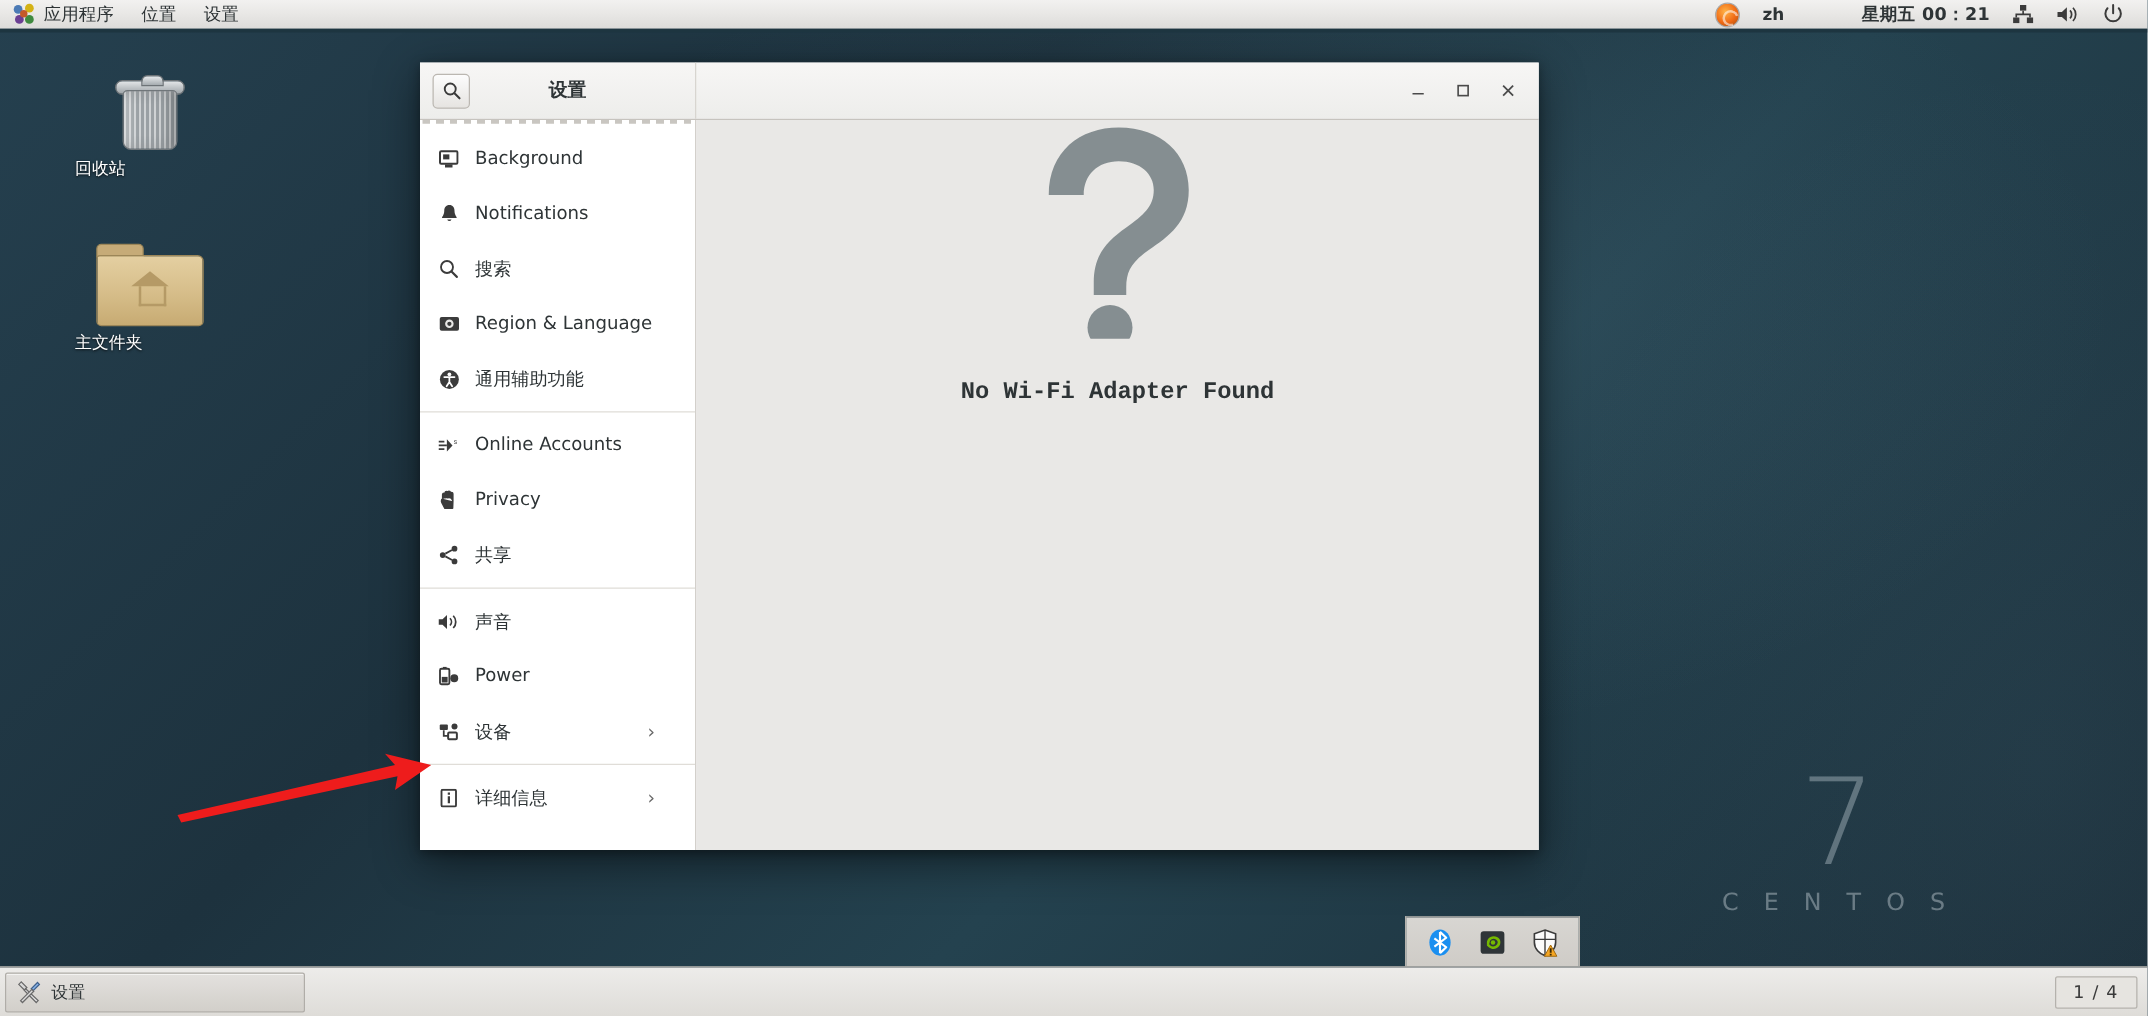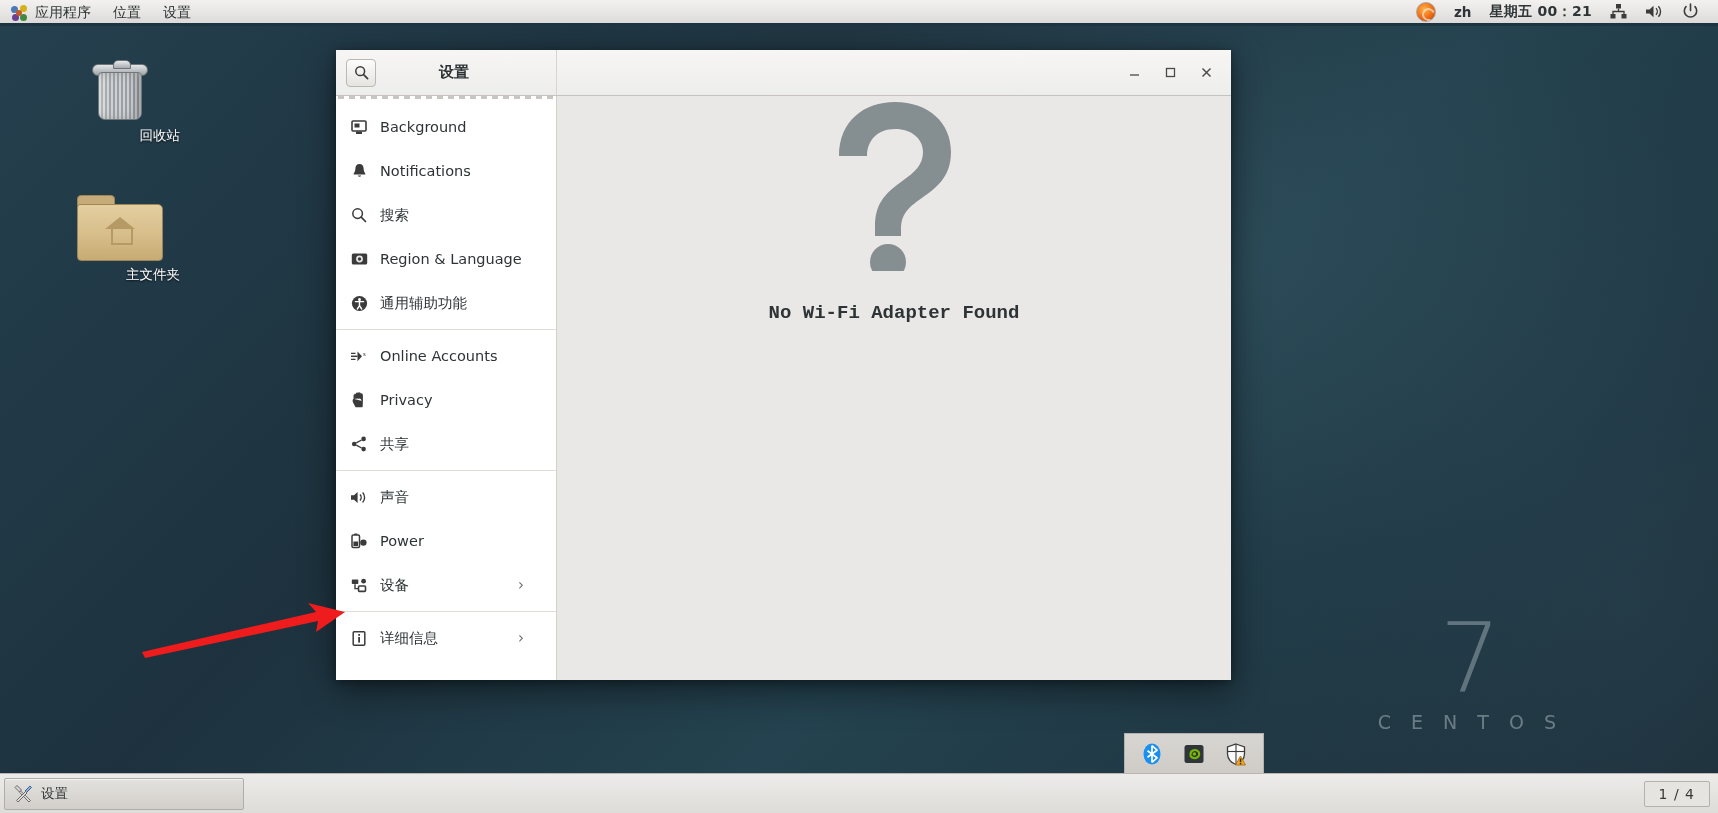--- a/index.html
+++ b/index.html
@@ -20,21 +20,21 @@
   }
 
   
   #top-panel {
     position: absolute; top: 0; left: 0; width: 1718px; height: 26px;
     background: linear-gradient(to bottom, #f2f1f0 0%, #e8e7e5 50%, #dcdbd9 100%);
     border-bottom: 3px solid #1d3540;
     display: flex; align-items: center; font-size: 14px; color: #2e3436;
     z-index: 50;
   }
-  .tp-left { display: flex; align-items: flex-end; height: 26px; }
+  .tp-left { display: flex; align-items: center; height: 26px; }
   .tp-item {
     display: flex; align-items: center; gap: 7px;
     padding: 0 11px; height: 23px; cursor: default;
   }
   .tp-right { margin-left: auto; display: flex; align-items: center; gap: 0; padding-right: 10px; }
   .tp-right .tp-item { padding: 0 9px; font-weight: bold; }
   .apps-icon {
     width: 17px; height: 17px; position: relative; flex: none;
   }
   .apps-icon span {
@@ -48,26 +48,26 @@
   .ff-icon {
     width: 20px; height: 20px; border-radius: 50%;
     background: radial-gradient(circle at 40% 35%, #ffb347 0%, #f06a14 55%, #9c4a10 100%);
     border: 1px solid #a8a8a8; position: relative; flex: none;
   }
   .ff-icon::after {
     content: ""; position: absolute; left: 5px; top: 5px; width: 9px; height: 9px;
     border-radius: 50%; border: 2px solid rgba(255,255,255,.55); border-right-color: transparent;
     transform: rotate(25deg);
   }
-  .tp-clock { font-size: 14px; letter-spacing: .3px; }
+  .tp-clock { font-size: 14px; letter-spacing: .3px; margin-left: 44px; }
   .tp-lang { font-size: 13.5px; }
 
   
   .desktop-icon {
-    position: absolute; width: 120px; text-align: right; cursor: default;
+    position: absolute; width: 120px; text-align: left; cursor: default;
   }
   .desktop-icon .label {
     margin-top: 5px; color: #ffffff; font-size: 13.5px;
     text-shadow: 0 1px 2px rgba(0,0,0,.85); line-height: 1.3;
   }
   #trash-icon-wrap { left: 60px; top: 60px; }
   #home-icon-wrap { left: 60px; top: 195px; }
 
   .trash-can {
     width: 56px; height: 62px; margin: 0 auto; position: relative;

